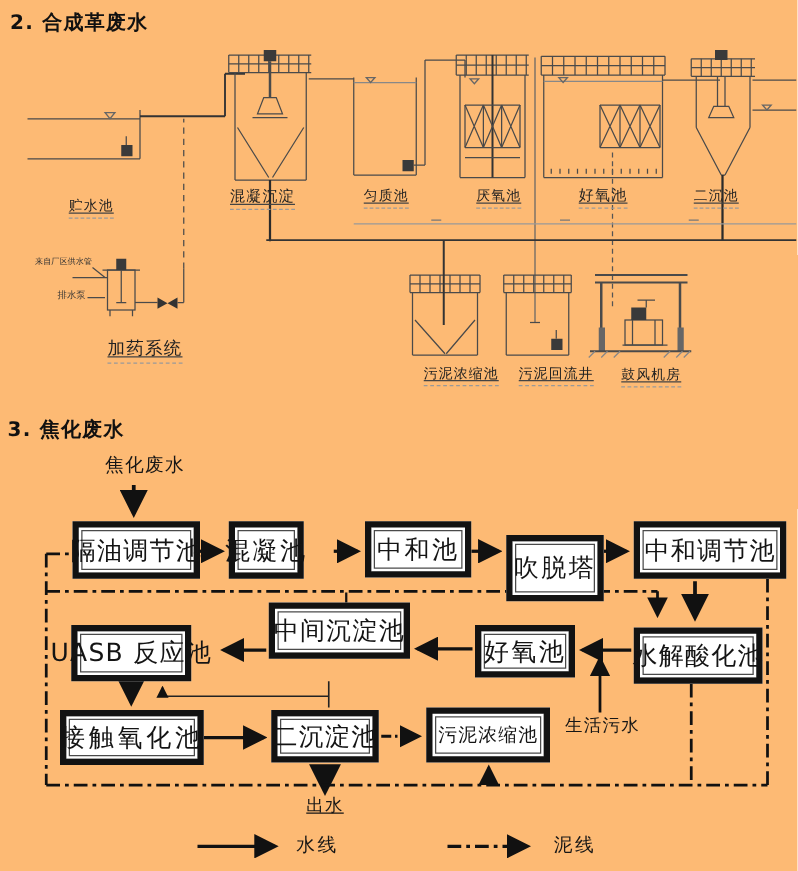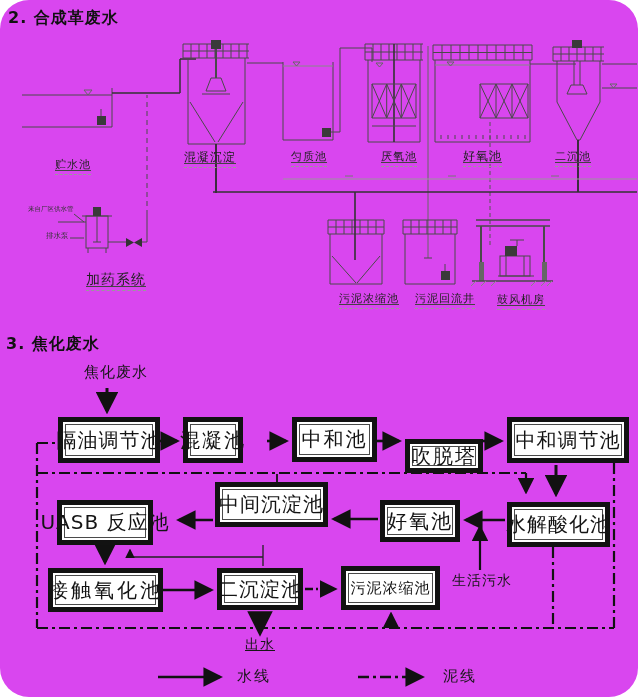--- a/index.html
+++ b/index.html
@@ -1,17 +1,17 @@
 <!DOCTYPE html>
 <html><head>
 <meta charset="utf-8">
 <style>
   html,body{margin:0;padding:0;background:#ffffff;}
-  #page{position:relative;width:638px;height:697px;background:#d946ef;overflow:hidden;
-        font-family:"DejaVu Sans","Liberation Sans",sans-serif;border-radius:29px;}
+  #page{position:relative;width:638px;height:697px;background:#fdba74;overflow:hidden;
+        font-family:"DejaVu Sans","Liberation Sans",sans-serif;}
   svg{position:absolute;left:0;top:0;}
   .title{position:absolute;font-size:16px;font-weight:700;color:#111;letter-spacing:1px;white-space:nowrap;}
   .clabel{position:absolute;font-size:11px;color:#222;white-space:nowrap;letter-spacing:1px;
           text-decoration:underline;text-decoration-color:#444;text-underline-offset:2px;
           border-bottom:1px dashed #999;padding-bottom:3px;line-height:1.1;}
   .clabel.big{font-size:12px;}
   .tiny{position:absolute;font-size:6.5px;color:#333;white-space:nowrap;transform-origin:left top;}
   .fbox{position:absolute;border:5px solid #121212;background:#fff;display:flex;align-items:center;justify-content:center;
         box-shadow:inset 0 0 0 2px #ffffff,inset 0 0 0 3px #4a4a4a;
         font-size:20px;font-weight:500;color:#141414;letter-spacing:2px;white-space:nowrap;box-sizing:border-box;}
@@ -211,21 +211,21 @@
   <div class="clabel" style="left:497px;top:294px;">鼓风机房</div>
   <div class="tiny" style="left:28px;top:205px;">来自厂区供水管</div>
   <div class="tiny" style="left:46px;top:231px;font-size:7.5px;">排水泵</div>
 
   <div class="title" style="left:6px;top:334px;">3. 焦化废水</div>
   <div class="note" style="left:84px;top:363px;font-size:15px;">焦化废水</div>
 
   <div class="fbox" style="left:58px;top:417px;width:102px;height:46px;letter-spacing:1px;">隔油调节池</div>
   <div class="fbox" style="left:183px;top:417px;width:60px;height:46px;">混凝池</div>
   <div class="fbox" style="left:292px;top:417px;width:85px;height:45px;">中和池</div>
-  <div class="fbox" style="left:405px;top:439px;width:78px;height:34px;">吹脱塔</div>
+  <div class="fbox" style="left:405px;top:428px;width:78px;height:53px;">吹脱塔</div>
   <div class="fbox" style="left:507px;top:417px;width:122px;height:46px;letter-spacing:1px;">中和调节池</div>
 
   <div class="fbox" style="left:57px;top:500px;width:96px;height:45px;letter-spacing:1px;">UASB 反应池</div>
   <div class="fbox" style="left:215px;top:482px;width:113px;height:45px;letter-spacing:1px;">中间沉淀池</div>
   <div class="fbox" style="left:380px;top:500px;width:80px;height:42px;">好氧池</div>
   <div class="fbox" style="left:507px;top:502px;width:103px;height:45px;letter-spacing:1px;">水解酸化池</div>
 
   <div class="fbox" style="left:48px;top:568px;width:115px;height:44px;letter-spacing:3px;">接触氧化池</div>
   <div class="fbox" style="left:217px;top:568px;width:86px;height:42px;letter-spacing:1px;">二沉淀池</div>
   <div class="fbox" style="left:341px;top:566px;width:99px;height:44px;letter-spacing:1px;font-size:15px;">污泥浓缩池</div>

